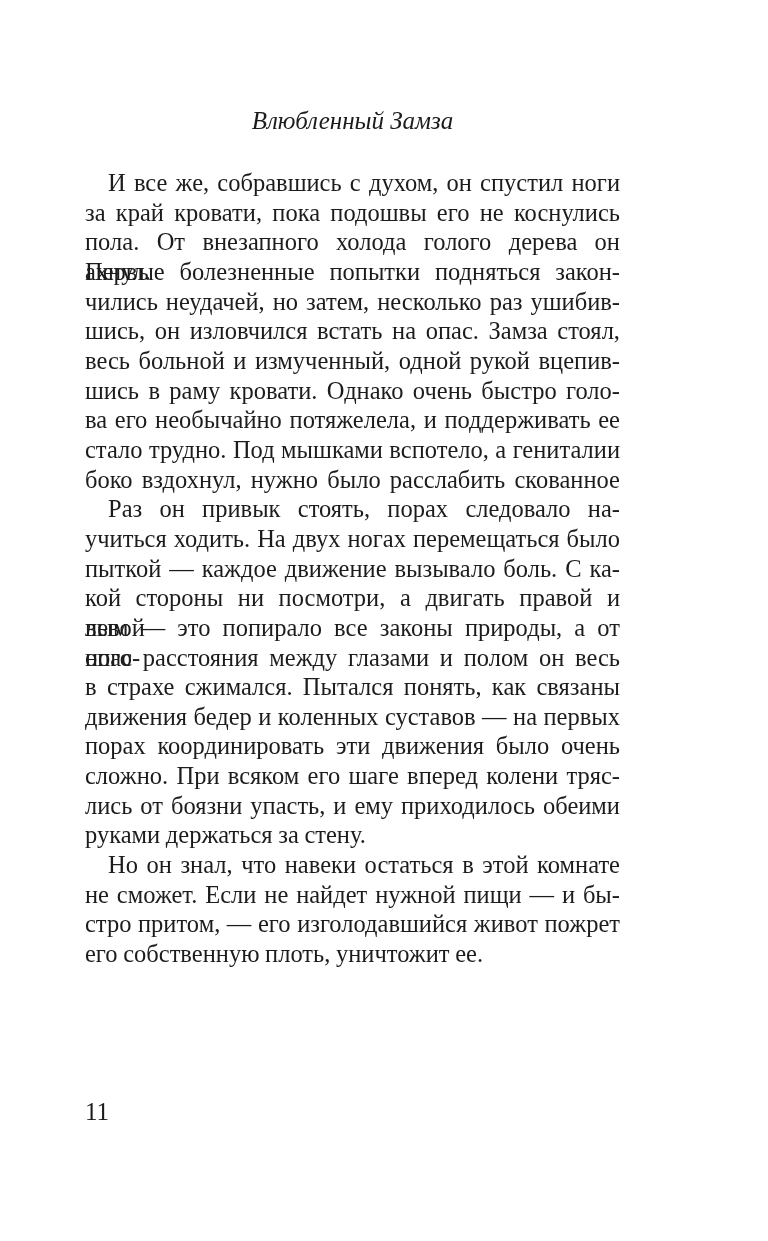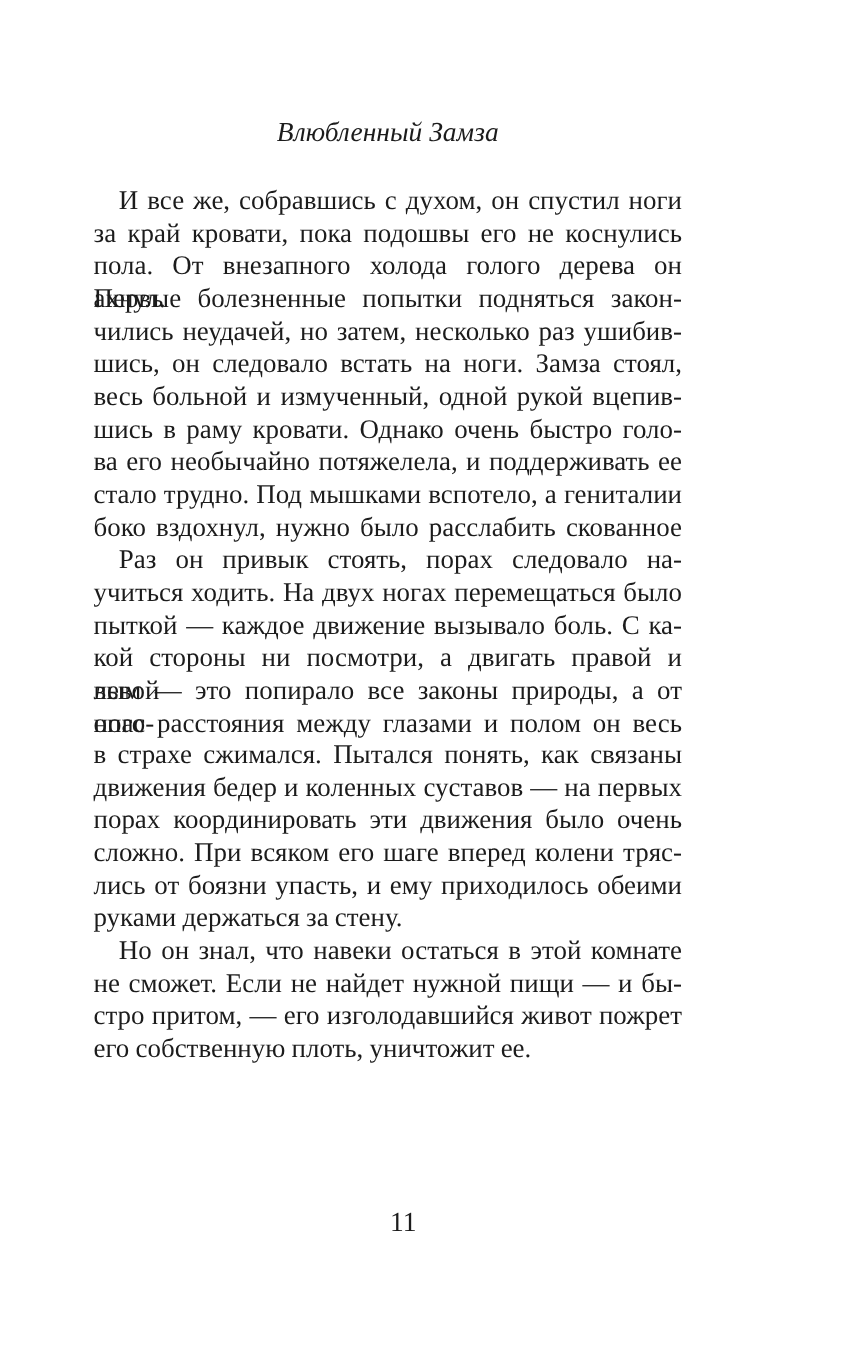--- a/index.html
+++ b/index.html
@@ -48,41 +48,40 @@
   }
   .line.first {
     text-indent: 23px;
   }
   .line.last {
     text-align-last: left;
   }
   .page-number {
     position: absolute;
     top: 1097px;
-    left: 99px;
+    left: 85px;
     width: 535px;
-    text-align: center;
     font-size: 25px;
     line-height: 30px;
   }
 </style>
 </head>
 <body>
 
 <div class="page" style="background: rgb(255, 255, 255); color: rgb(28, 28, 28);">
   <div class="running-head">Влюбленный Замза</div>
 
   <div class="text-block">
       <div class="paragraph">
         <div class="line first">И все же, собравшись с духом, он спустил ноги</div>
         <div class="line">за край кровати, пока подошвы его не коснулись</div>
         <div class="line">пола. От внезапного холода голого дерева он ахнул.</div>
         <div class="line">Первые болезненные попытки подняться закон-</div>
         <div class="line">чились неудачей, но затем, несколько раз ушибив-</div>
-        <div class="line">шись, он следовало встать на ноги. Замза стоял,</div>
+        <div class="line">шись, он изловчился встать на опас. Замза стоял,</div>
         <div class="line">весь больной и измученный, одной рукой вцепив-</div>
         <div class="line">шись в раму кровати. Однако очень быстро голо-</div>
         <div class="line">ва его необычайно потяжелела, и поддерживать ее</div>
         <div class="line">стало трудно. Под мышками вспотело, а гениталии</div>
         <div class="line">боко вздохнул, нужно было расслабить скованное</div>
       </div>
       <div class="paragraph">
         <div class="line first">Раз он привык стоять, порах следовало на-</div>
         <div class="line">учиться ходить. На двух ногах перемещаться было</div>
         <div class="line">пыткой — каждое движение вызывало боль. С ка-</div>

